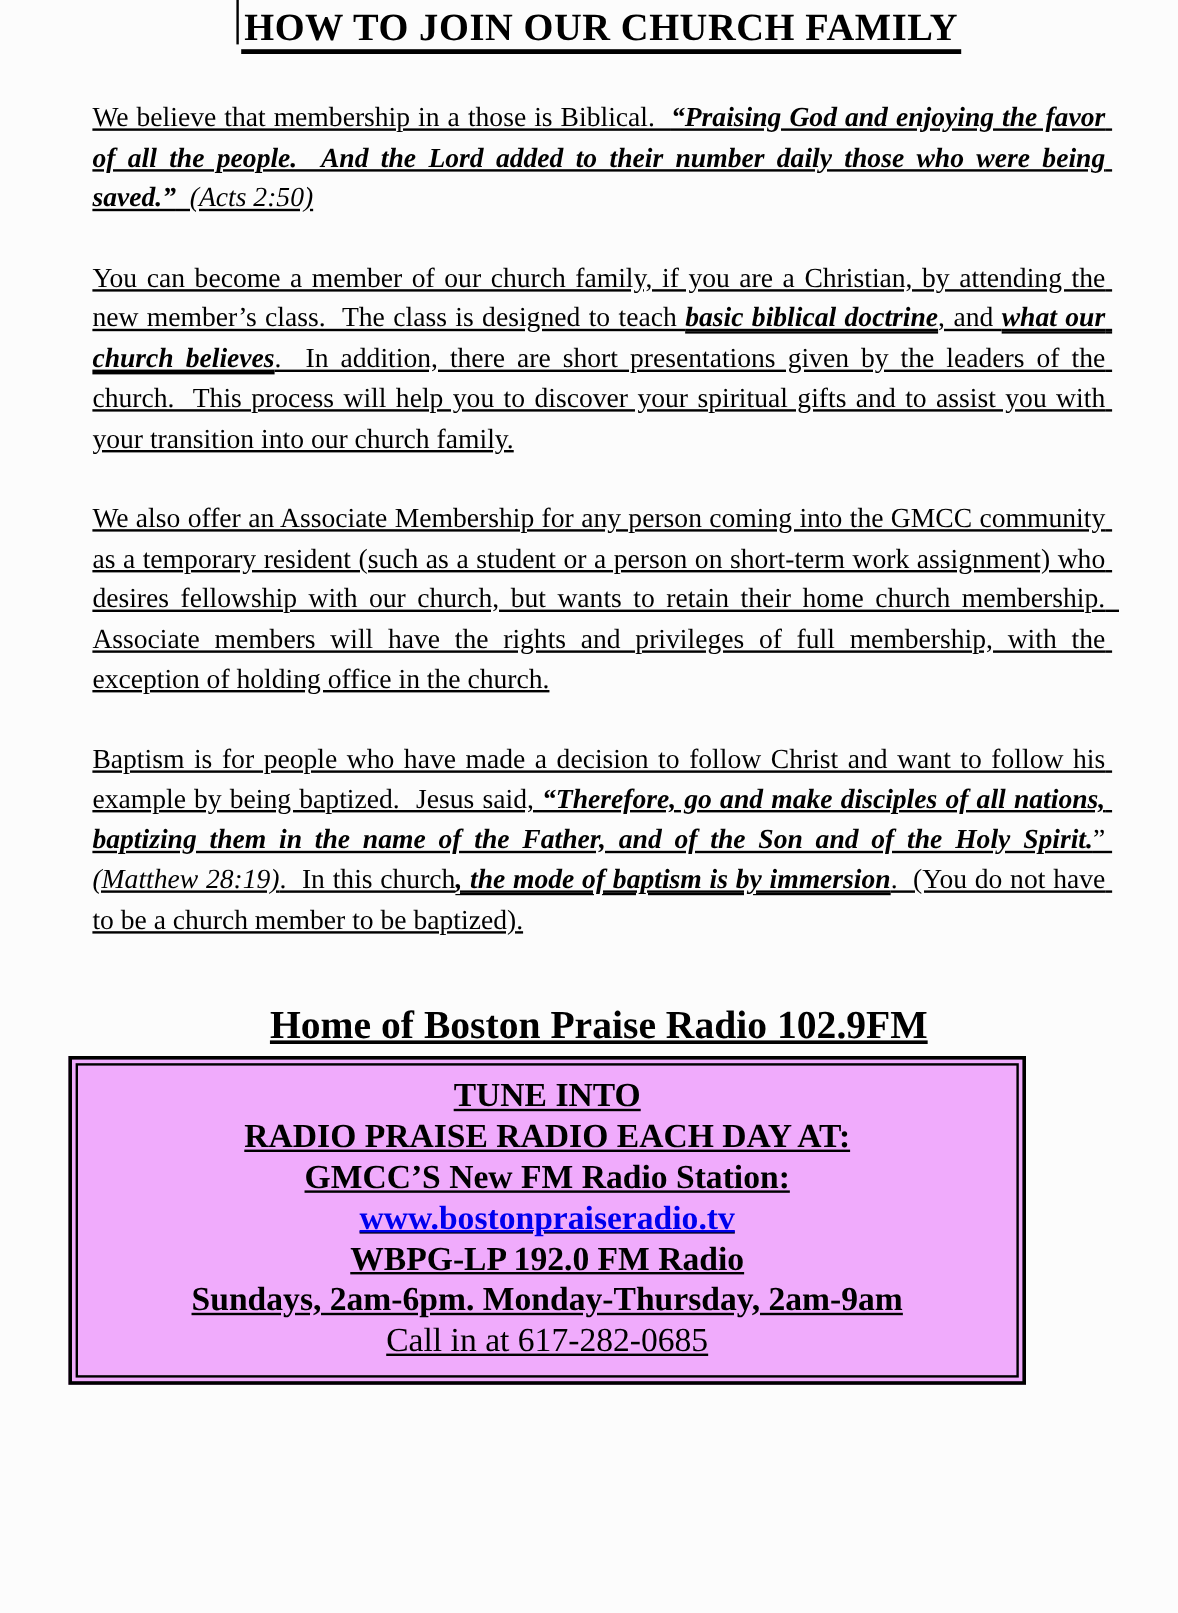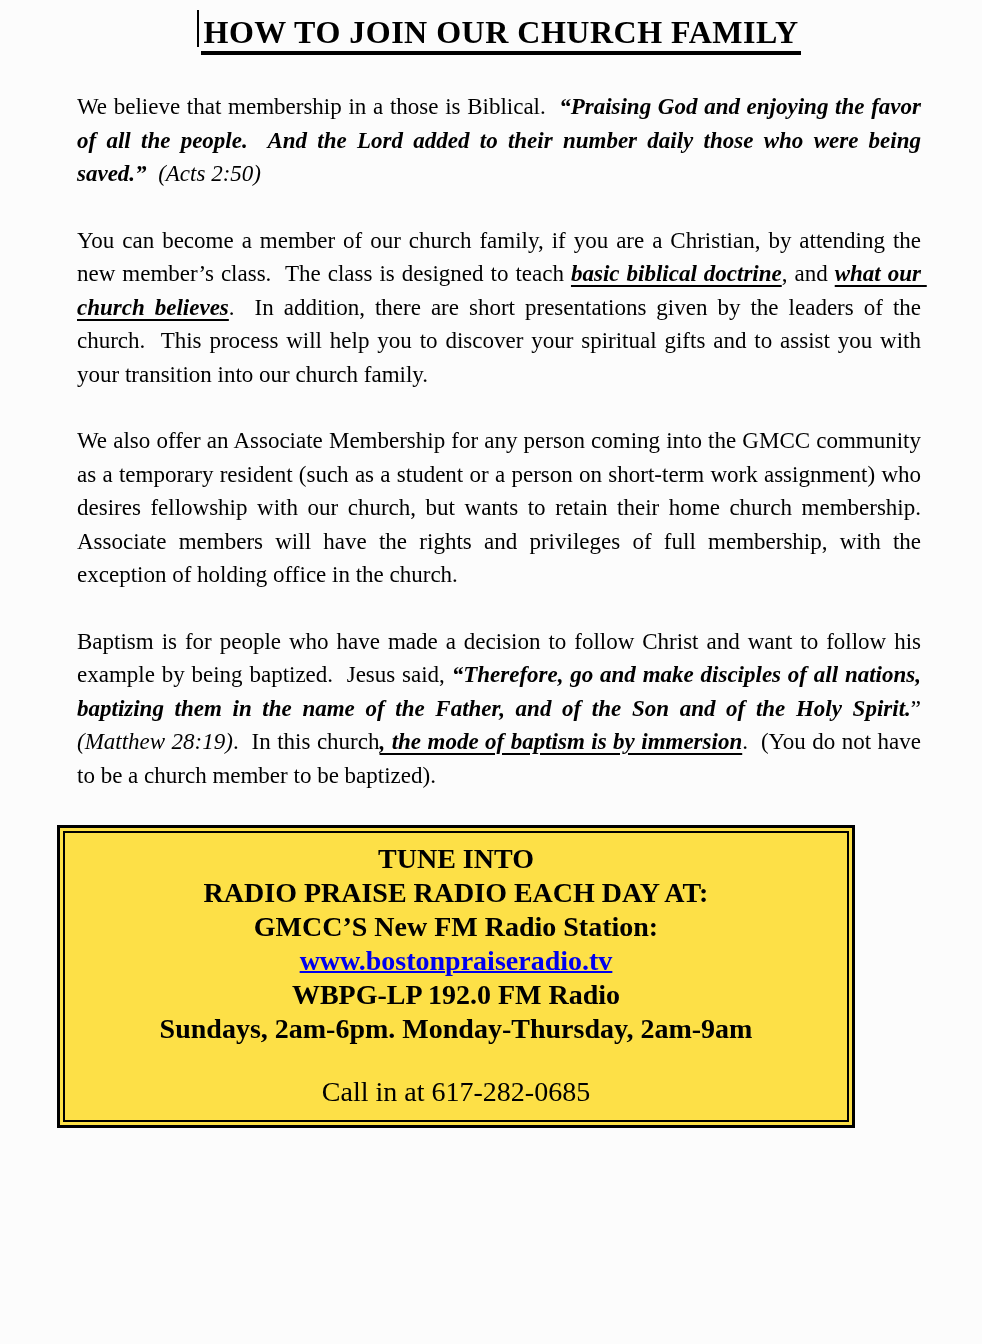--- a/index.html
+++ b/index.html
@@ -7,21 +7,21 @@
     margin: 0; padding: 0;
     width: 982px; height: 1344px;
     background: #fcfcfc;
     color: #000;
     font-family: "Liberation Serif", "DejaVu Serif", serif;
     overflow: hidden;
   }
   .content {
     width: 844px;
     margin-left: 77px;
-    padding-top: 10px;
+    text-decoration: underline;
   }
   .title-row {
     text-align: center;
     margin-bottom: 32px;
     line-height: 40px;
   }
   .text-cursor {
     display: inline-block;
     width: 2px; height: 37px;
     background: #000;
@@ -57,57 +57,58 @@
     text-align: center;
     margin-top: 54px;
     margin-bottom: 7px;
     line-height: 36px;
   }
   .radio-box-outer {
     width: 798px;
     margin-left: -20px;
     border: 3px solid #000;
     padding: 3px;
-    background: #fde047;
+    background: #f0abfc;
   }
   .radio-box-inner {
     border: 2px solid #000;
     padding: 9px 10px 11px 10px;
     text-align: center;
   }
   .radio-line {
     font-size: 28px;
     font-weight: bold;
     line-height: 34px;
   }
   .radio-link {
     color: #0000ee;
     font-weight: bold;
     text-decoration: underline;
     text-decoration-thickness: 2px;
     cursor: pointer;
   }
-  .radio-call { font-weight: normal; margin-top: 29px; }
+  .radio-call { font-weight: normal; }
 </style>
 </head>
 <body>
 
 <div class="content">
 
   <div class="title-row"><span class="text-cursor"></span><span class="doc-title">HOW TO JOIN OUR CHURCH FAMILY</span></div>
 
   <p class="body"><span>We believe that membership in a those is Biblical.  </span><span class="bi">“Praising God and enjoying the favor of all the people.  And the Lord added to their number daily those who were being saved.”</span><span class="it">  (Acts 2:50)</span></p>
 
   <p class="body"><span>You can become a member of our church family, if you are a Christian, by attending the new member’s class.  The class is designed to teach </span><span class="biu">basic biblical doctrine</span><span>, and </span><span class="biu">what our church believes</span><span>.  In addition, there are short presentations given by the leaders of the church.  This process will help you to discover your spiritual gifts and to assist you with your transition into our church family.</span></p>
 
   <p class="body"><span>We also offer an Associate Membership for any person coming into the GMCC community as a temporary resident (such as a student or a person on short-term work assignment) who desires fellowship with our church, but wants to retain their home church membership.  Associate members will have the rights and privileges of full membership, with the exception of holding office in the church.</span></p>
 
   <p class="body"><span>Baptism is for people who have made a decision to follow Christ and want to follow his example by being baptized.  Jesus said, </span><span class="bi">“Therefore, go and make disciples of all nations, baptizing them in the name of the Father, and of the Son and of the Holy Spirit.</span><span>” </span><span class="it">(Matthew 28:19)</span><span>.  In this church</span><span class="biu">, the mode of baptism is by immersion</span><span>.  (You do not have to be a church member to be baptized).</span></p>
 
 
+  <div class="radio-heading">Home of Boston Praise Radio 102.9FM</div>
 
   <div class="radio-box-outer">
     <div class="radio-box-inner">
       <div class="radio-line">TUNE INTO</div>
       <div class="radio-line">RADIO PRAISE RADIO EACH DAY AT:</div>
       <div class="radio-line">GMCC’S New FM Radio Station:</div>
       <div class="radio-line"><a class="radio-link">www.bostonpraiseradio.tv</a></div>
       <div class="radio-line">WBPG-LP 192.0 FM Radio</div>
       <div class="radio-line">Sundays, 2am-6pm. Monday-Thursday, 2am-9am</div>
       <div class="radio-line radio-call">Call in at 617-282-0685</div>

